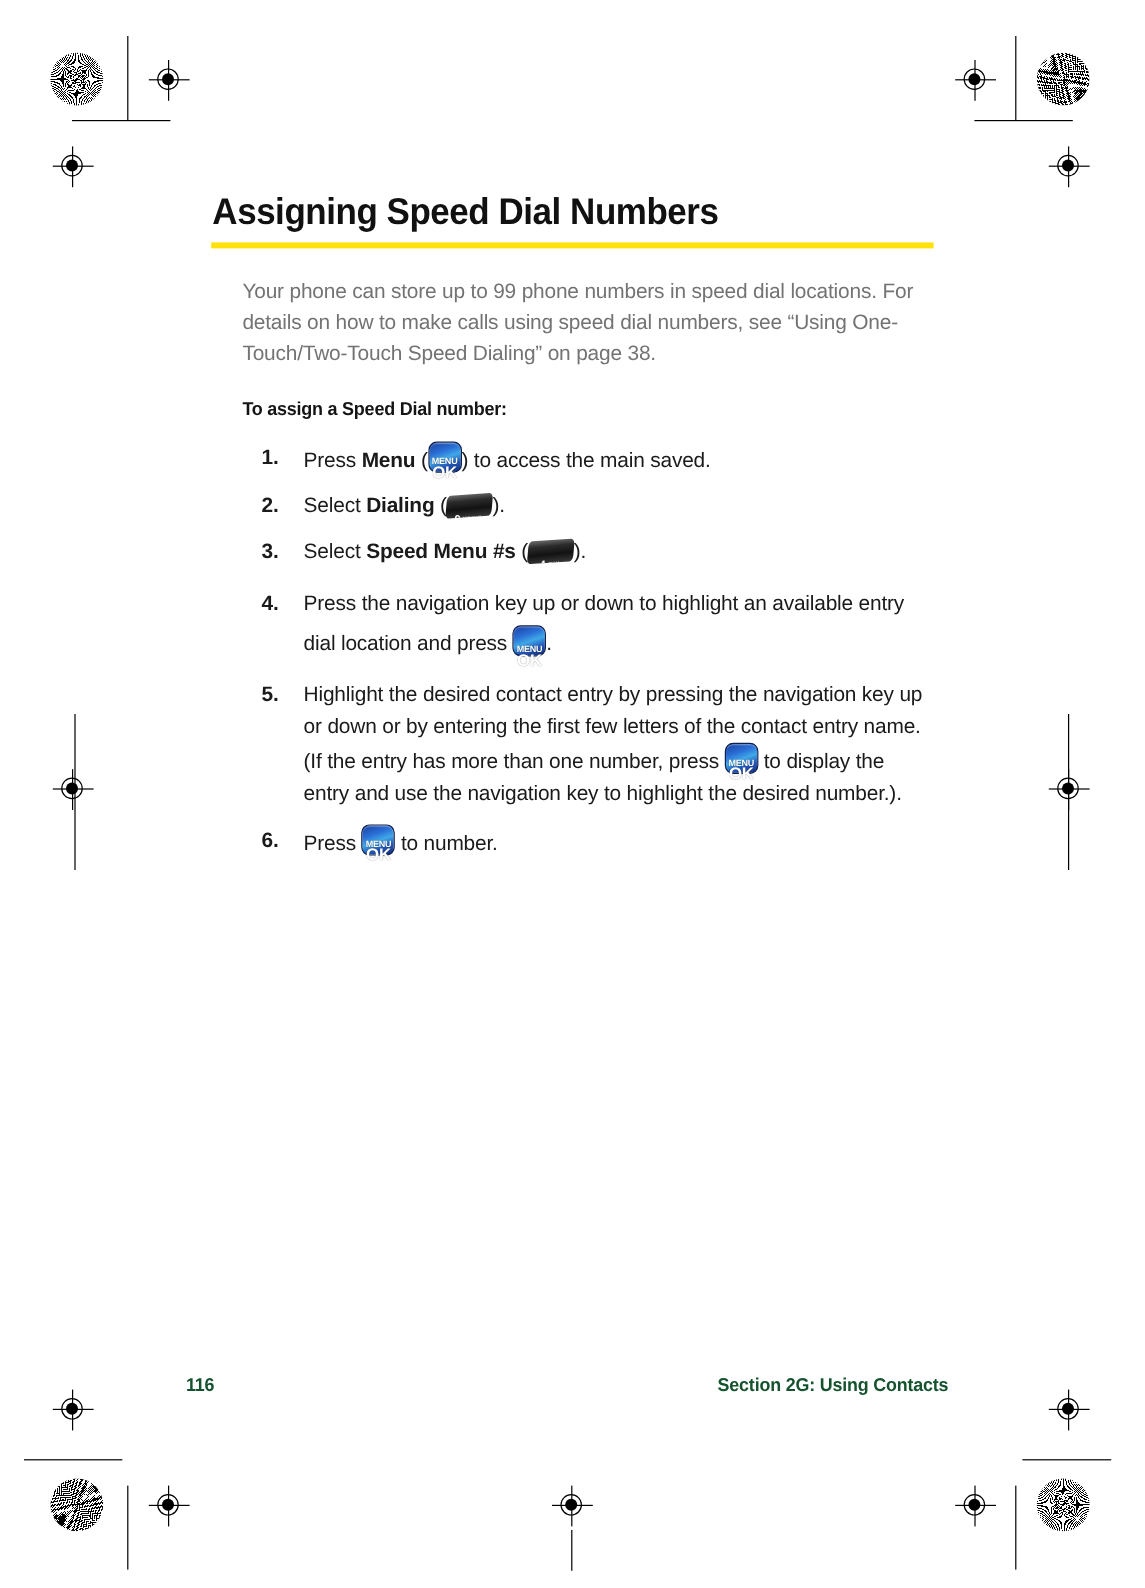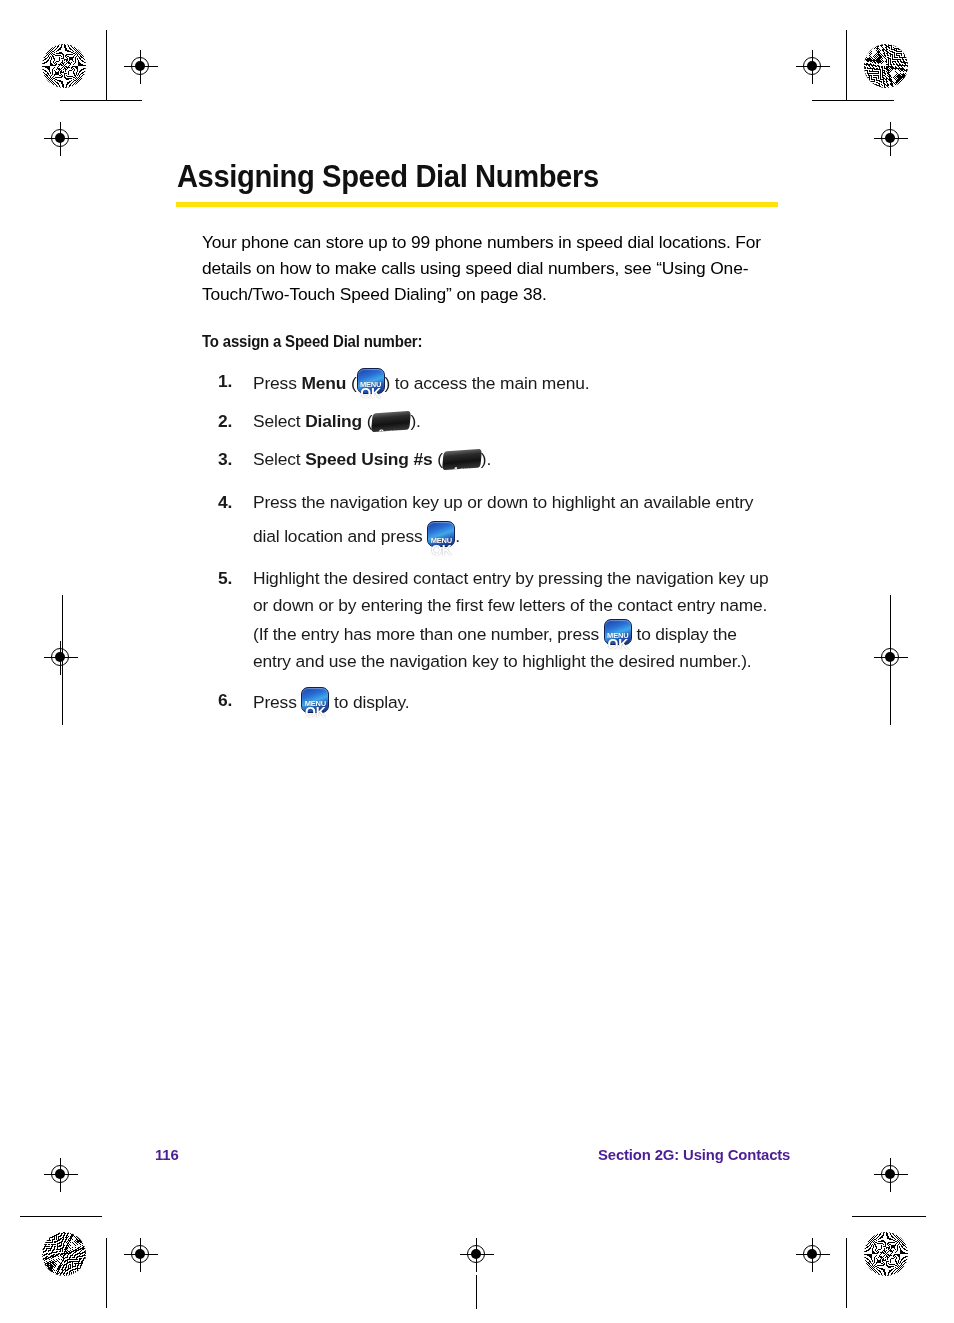--- a/index.html
+++ b/index.html
@@ -113,21 +113,21 @@
 
   .body-block {
     margin-left: 26px;
     width: 576px;
   }
 
   p.para {
     font-size: 17.4px;
     line-height: 26px;
     margin: 22px 0 0 0;
-    color: #000000;
+    color: #737373;
     letter-spacing: -0.15px;
   }
   p.para.first { margin-top: 22px; }
 
   p.lead-in {
     font-size: 15.6px;
     font-weight: bold;
     line-height: 24px;
     margin: 23px 0 0 0;
     color: #141414;
@@ -223,21 +223,21 @@
   .footer {
     position: absolute;
     left: 155px;
     top: 1146px;
     width: 635px;
     display: flex;
     justify-content: space-between;
     align-items: baseline;
     font-size: 15.5px;
     font-weight: bold;
-    color: #4c1d95;
+    color: #14532d;
     letter-spacing: -0.15px;
   }
   .footer .pg { transform: scaleX(0.96); transform-origin: left center; }
   .footer .sec { transform: scaleX(0.96); transform-origin: right center; }
 </style>
 </head>
 <body>
 
 <div id="page">
 
@@ -334,41 +334,41 @@
     <div class="rule-yellow"></div>
 
     <div class="body-block">
 
       <p class="para first">Your phone can store up to 99 phone numbers in speed dial locations. For details on how to make calls using speed dial numbers, see “Using One-Touch/Two-Touch Speed Dialing” on page 38.</p>
       <p class="lead-in">To assign a Speed Dial number:</p>
 
       <ol class="steps">
 
         <li>
-          <span class="num">1.</span><span>Press </span><b class="kw">Menu</b><span> (</span><span class="key-menu"><span class="l1">MENU</span><span class="l2">OK</span></span><span>) to access the main menu.</span>
+          <span class="num">1.</span><span>Press </span><b class="kw">Menu</b><span> (</span><span class="key-menu"><span class="l1">MENU</span><span class="l2">OK</span></span><span>) to access the main saved.</span>
         </li>
 
         <li class="tight">
           <span class="num">2.</span><span>Select </span><b class="kw">Dialing</b><span> (</span><span class="key-num"><span class="glyphs"><span class="d">9</span><span class="s">WXYZ</span></span></span><span>).</span>
         </li>
 
         <li class="tight">
-          <span class="num">3.</span><span>Select </span><b class="kw">Speed Using #s</b><span> (</span><span class="key-num"><span class="glyphs"><span class="d">4</span><span class="s">GHI</span></span></span><span>).</span>
+          <span class="num">3.</span><span>Select </span><b class="kw">Speed Menu #s</b><span> (</span><span class="key-num"><span class="glyphs"><span class="d">4</span><span class="s">GHI</span></span></span><span>).</span>
         </li>
 
         <li class="wide-line">
           <span class="num">4.</span><span>Press the navigation key up or down to highlight an available entry dial location and press </span><span class="key-menu"><span class="l1">MENU</span><span class="l2">OK</span></span><span>.</span>
         </li>
 
         <li>
           <span class="num">5.</span><span>Highlight the desired contact entry by pressing the navigation key up or down or by entering the first few letters of the contact entry name. (If the entry has more than one number, press </span><span class="key-menu"><span class="l1">MENU</span><span class="l2">OK</span></span><span> to display the entry and use the navigation key to highlight the desired number.).</span>
         </li>
 
         <li>
-          <span class="num">6.</span><span>Press </span><span class="key-menu"><span class="l1">MENU</span><span class="l2">OK</span></span><span> to display.</span>
+          <span class="num">6.</span><span>Press </span><span class="key-menu"><span class="l1">MENU</span><span class="l2">OK</span></span><span> to number.</span>
         </li>
 
       </ol>
     </div>
   </div>
 
   <div class="footer">
     <div class="pg">116</div>
     <div class="sec">Section 2G: Using Contacts</div>
   </div>

